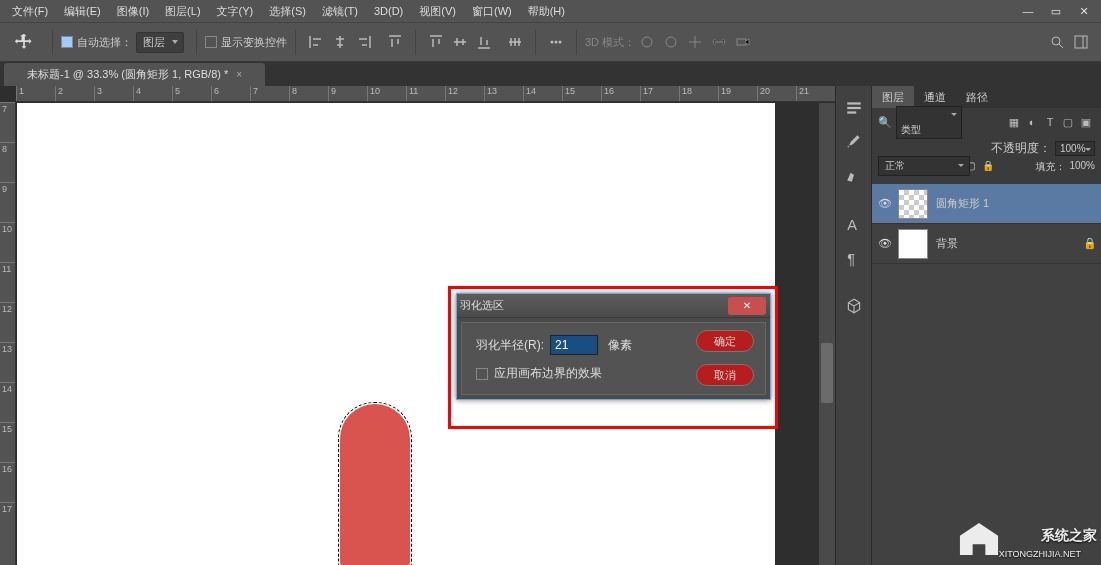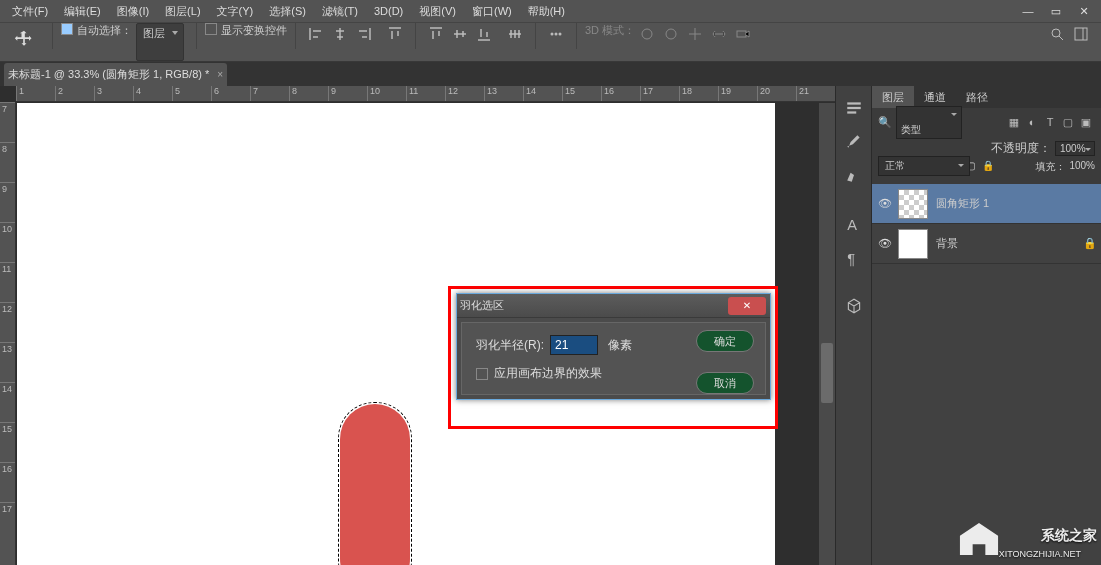--- a/index.html
+++ b/index.html
@@ -3,32 +3,32 @@
 <meta charset="utf-8">
 <style>
 * { margin: 0; padding: 0; box-sizing: border-box; font-family: "Microsoft YaHei", sans-serif; }
 body { width: 1101px; height: 565px; background: #2e2e2e; overflow: hidden; position: relative; }
 
 .menubar { height: 22px; background: #535353; display: flex; align-items: center; padding: 0 4px; color: #ddd; font-size: 11px; }
 .menubar .menu-item { padding: 0 8px; cursor: default; }
 .menubar .spacer { flex: 1; }
 .menubar .win-btn { width: 26px; height: 18px; display: flex; align-items: center; justify-content: center; margin-left: 2px; }
 
-.toolbar { height: 40px; background: #535353; border-top: 1px solid #444; border-bottom: 1px solid #383838; display: flex; padding: 0 8px; color: #ccc; font-size: 11px; }
+.toolbar { height: 40px; background: #535353; border-top: 1px solid #444; border-bottom: 1px solid #383838; display: flex; align-items: center; padding: 0 8px; color: #ccc; font-size: 11px; }
 .tool-icon { width: 32px; height: 32px; display:flex; align-items:center; justify-content:center; margin-right:4px; }
 .toolbar .sep { width: 1px; height: 26px; background: #444; margin: 0 8px; }
 .toolbar .chk { width: 12px; height: 12px; border: 1px solid #888; margin-right: 4px; display:inline-block; }
 .toolbar .chk.on { background: #9cf; }
 .toolbar .combo { background: #3e3e3e; border: 1px solid #333; padding: 2px 18px 2px 6px; position: relative; border-radius: 2px; margin: 0 4px; }
 .toolbar .combo::after { content: ""; position:absolute; right:5px; top:7px; border-left:3px solid transparent; border-right:3px solid transparent; border-top:4px solid #aaa; }
 .toolbar .ic { width:22px; height:22px; display:flex; align-items:center; justify-content:center; margin:0 1px; }
 .toolbar .ic svg { width:16px; height:16px; }
 
 .doc-tabs { height: 24px; background: #333; display: flex; align-items: flex-end; }
-.doc-tab { background: #535353; color: #ddd; font-size: 11px; padding: 4px 4px; display: flex; align-items: center; border-top-left-radius: 3px; border-top-right-radius: 3px; margin-left: 4px; }
+.doc-tab { background: #535353; color: #ddd; font-size: 11px; padding: 4px 23px; display: flex; align-items: center; border-top-left-radius: 3px; border-top-right-radius: 3px; margin-left: 4px; }
 .doc-tab .close { margin-left: 8px; color: #aaa; font-size: 10px; }
 
 .work { position: absolute; left: 0; top: 86px; right: 0; bottom: 0; display: flex; }
 .canvas-area { flex:1; position: relative; background: #2e2e2e; overflow: hidden; }
 .ruler-h { position:absolute; left:16px; right:0; top:0; height:16px; background:#535353; color:#bbb; font-size:9px; display:flex; border-bottom:1px solid #333; }
 .ruler-h span { width:40px; text-align:left; padding-left:2px; border-left:1px solid #777; }
 .ruler-v { position:absolute; left:0; top:16px; bottom:0; width:16px; background:#535353; color:#bbb; font-size:9px; display:flex; flex-direction:column; border-right:1px solid #333; }
 .ruler-v span { height:40px; writing-mode: horizontal-tb; padding-top:1px; padding-left:2px; border-top:1px solid #777; }
 .canvas-bg { position:absolute; left:17px; top:17px; width:758px; height:548px; background:#fff; }
 .shape { position:absolute; left:340px; top:318px; width:70px; height:190px; background:#d9534f; border-radius:35px; }
@@ -39,21 +39,21 @@
 .dialog .titlebar { height:24px; background: linear-gradient(#5c5c5c,#4b4b4b); display:flex; align-items:center; color:#ddd; font-size:11px; padding-left:3px; border-bottom:1px solid #3a3a3a; }
 .dialog .titlebar .spacer { flex:1; }
 .dialog .closebtn { width:38px; height:18px; background:#c94f4f; border-radius:3px; display:flex; align-items:center; justify-content:center; margin-right:4px; color:#fff; font-size:10px; }
 .dialog .body { background:#535353; padding:12px 14px; color:#ddd; font-size:12px; border:1px solid #666; margin:4px; }
 .dialog .row { display:flex; align-items:center; margin-bottom:10px; }
 .dialog .row .lbl { margin-right:6px; }
 .dialog .row input[type=text] { width:48px; background:#333; color:#fff; border:1px solid #222; padding:2px 4px; font-size:12px; }
 .dialog .row input[type=text]::selection { background:#1a6fc9; }
 .dialog .unit { margin-left:10px; }
 .dialog .btncol { position:absolute; right:16px; top:36px; display:flex; flex-direction:column; }
-.dialog .btn { width:58px; height:22px; background:#14532d; border:1px solid #777; border-radius:11px; display:flex; align-items:center; justify-content:center; font-size:11px; margin-bottom:20px; color:#ddd; }
+.dialog .btn { width:58px; height:22px; background:#b91c1c; border:1px solid #777; border-radius:11px; display:flex; align-items:center; justify-content:center; font-size:11px; margin-bottom:12px; color:#ddd; }
 .dialog .chkrow { display:flex; align-items:center; }
 .dialog .chkrow .chk { width:12px; height:12px; border:1px solid #888; margin-right:6px; }
 
 .rail { width:36px; background:#414141; display:flex; flex-direction:column; align-items:center; padding-top:8px; border-left:1px solid #2a2a2a; }
 .rail .ricon { width:28px; height:28px; display:flex; align-items:center; justify-content:center; margin-bottom:6px; color:#bbb; }
 
 .panels { width:230px; background:#414141; display:flex; flex-direction:column; border-left:1px solid #2a2a2a; font-size:11px; color:#ccc; }
 .ptabs { height:22px; background:#333; display:flex; }
 .ptabs .ptab { padding:4px 10px; }
 .ptabs .ptab.active { background:#535353; }

